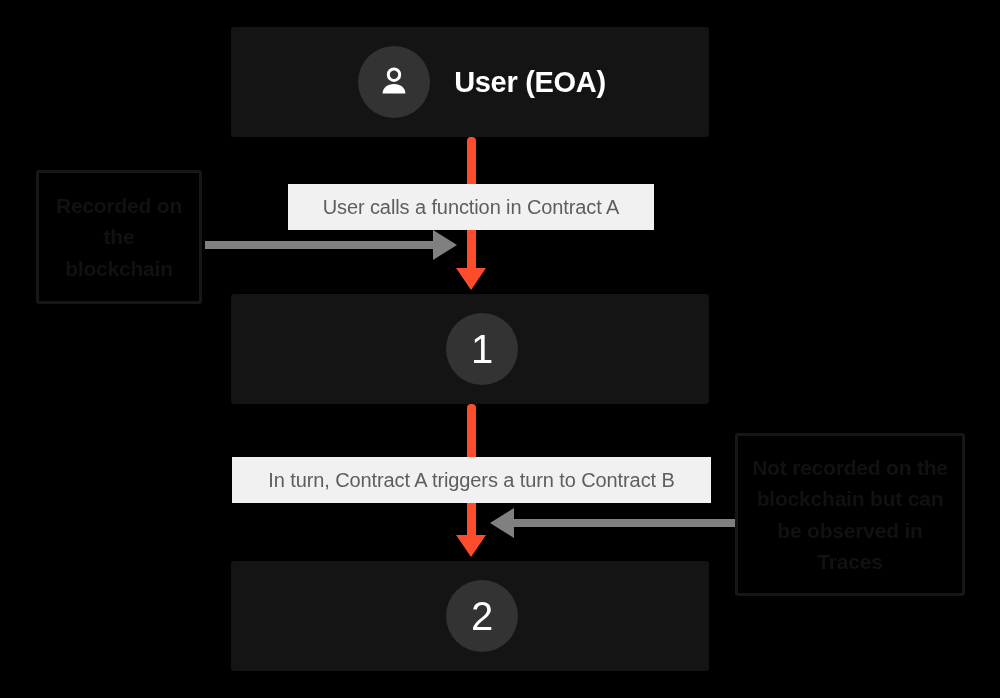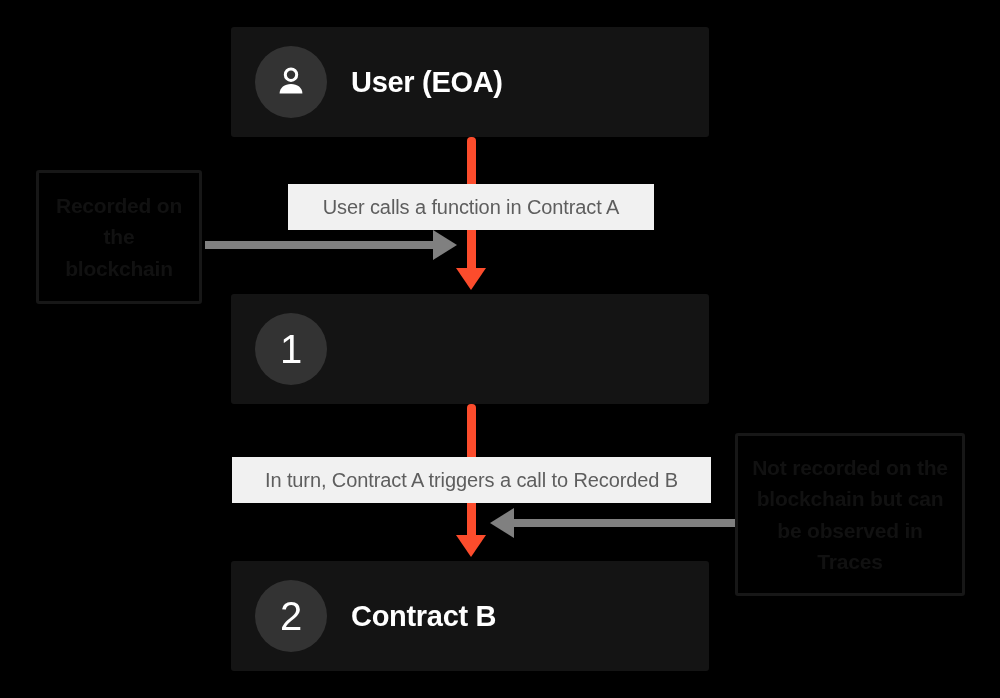--- a/index.html
+++ b/index.html
@@ -26,20 +26,21 @@
     left: 231px;
     width: 478px;
     height: 110px;
     background: #141414;
     border-radius: 3px;
     display: flex;
     align-items: center;
     box-sizing: border-box;
     padding-left: 24px;
     z-index: 3;
+    justify-content: center;
   }
   .node-badge {
     width: 72px;
     height: 72px;
     border-radius: 50%;
     background: #333333;
     flex: 0 0 72px;
     display: flex;
     align-items: center;
     justify-content: center;
@@ -206,25 +207,24 @@
   <div class="node" id="node-ca">
     <div class="node-badge">
       <span class="node-badge-num">1</span>
     </div>
   </div>
 
   <div class="node" id="node-cb">
     <div class="node-badge">
       <span class="node-badge-num">2</span>
     </div>
-    <div class="node-label">Contract B</div>
   </div>
 
   <div class="caption" id="caption-1">User calls a function in Contract A</div>
-  <div class="caption" id="caption-2">In turn, Contract A triggers a call to Recorded B</div>
+  <div class="caption" id="caption-2">In turn, Contract A triggers a turn to Contract B</div>
 
   <div class="annotation" id="annotation-left">
     <span class="annotation-text">Recorded on the blockchain</span>
   </div>
 
   <div class="annotation" id="annotation-right">
     <span class="annotation-text">Not recorded on the blockchain but can be observed in Traces</span>
   </div>
 
 </div>

